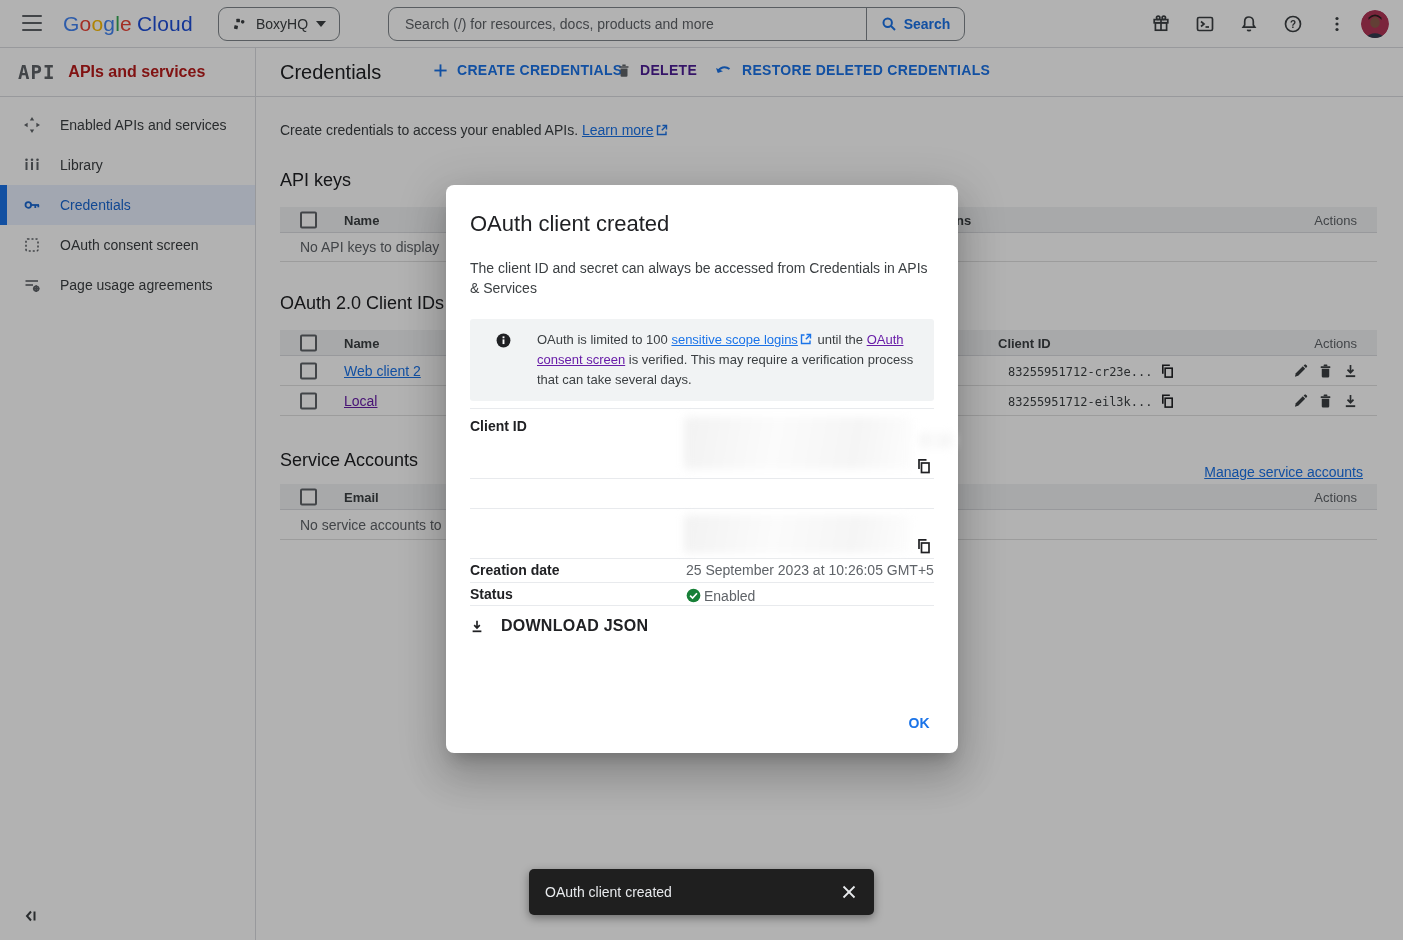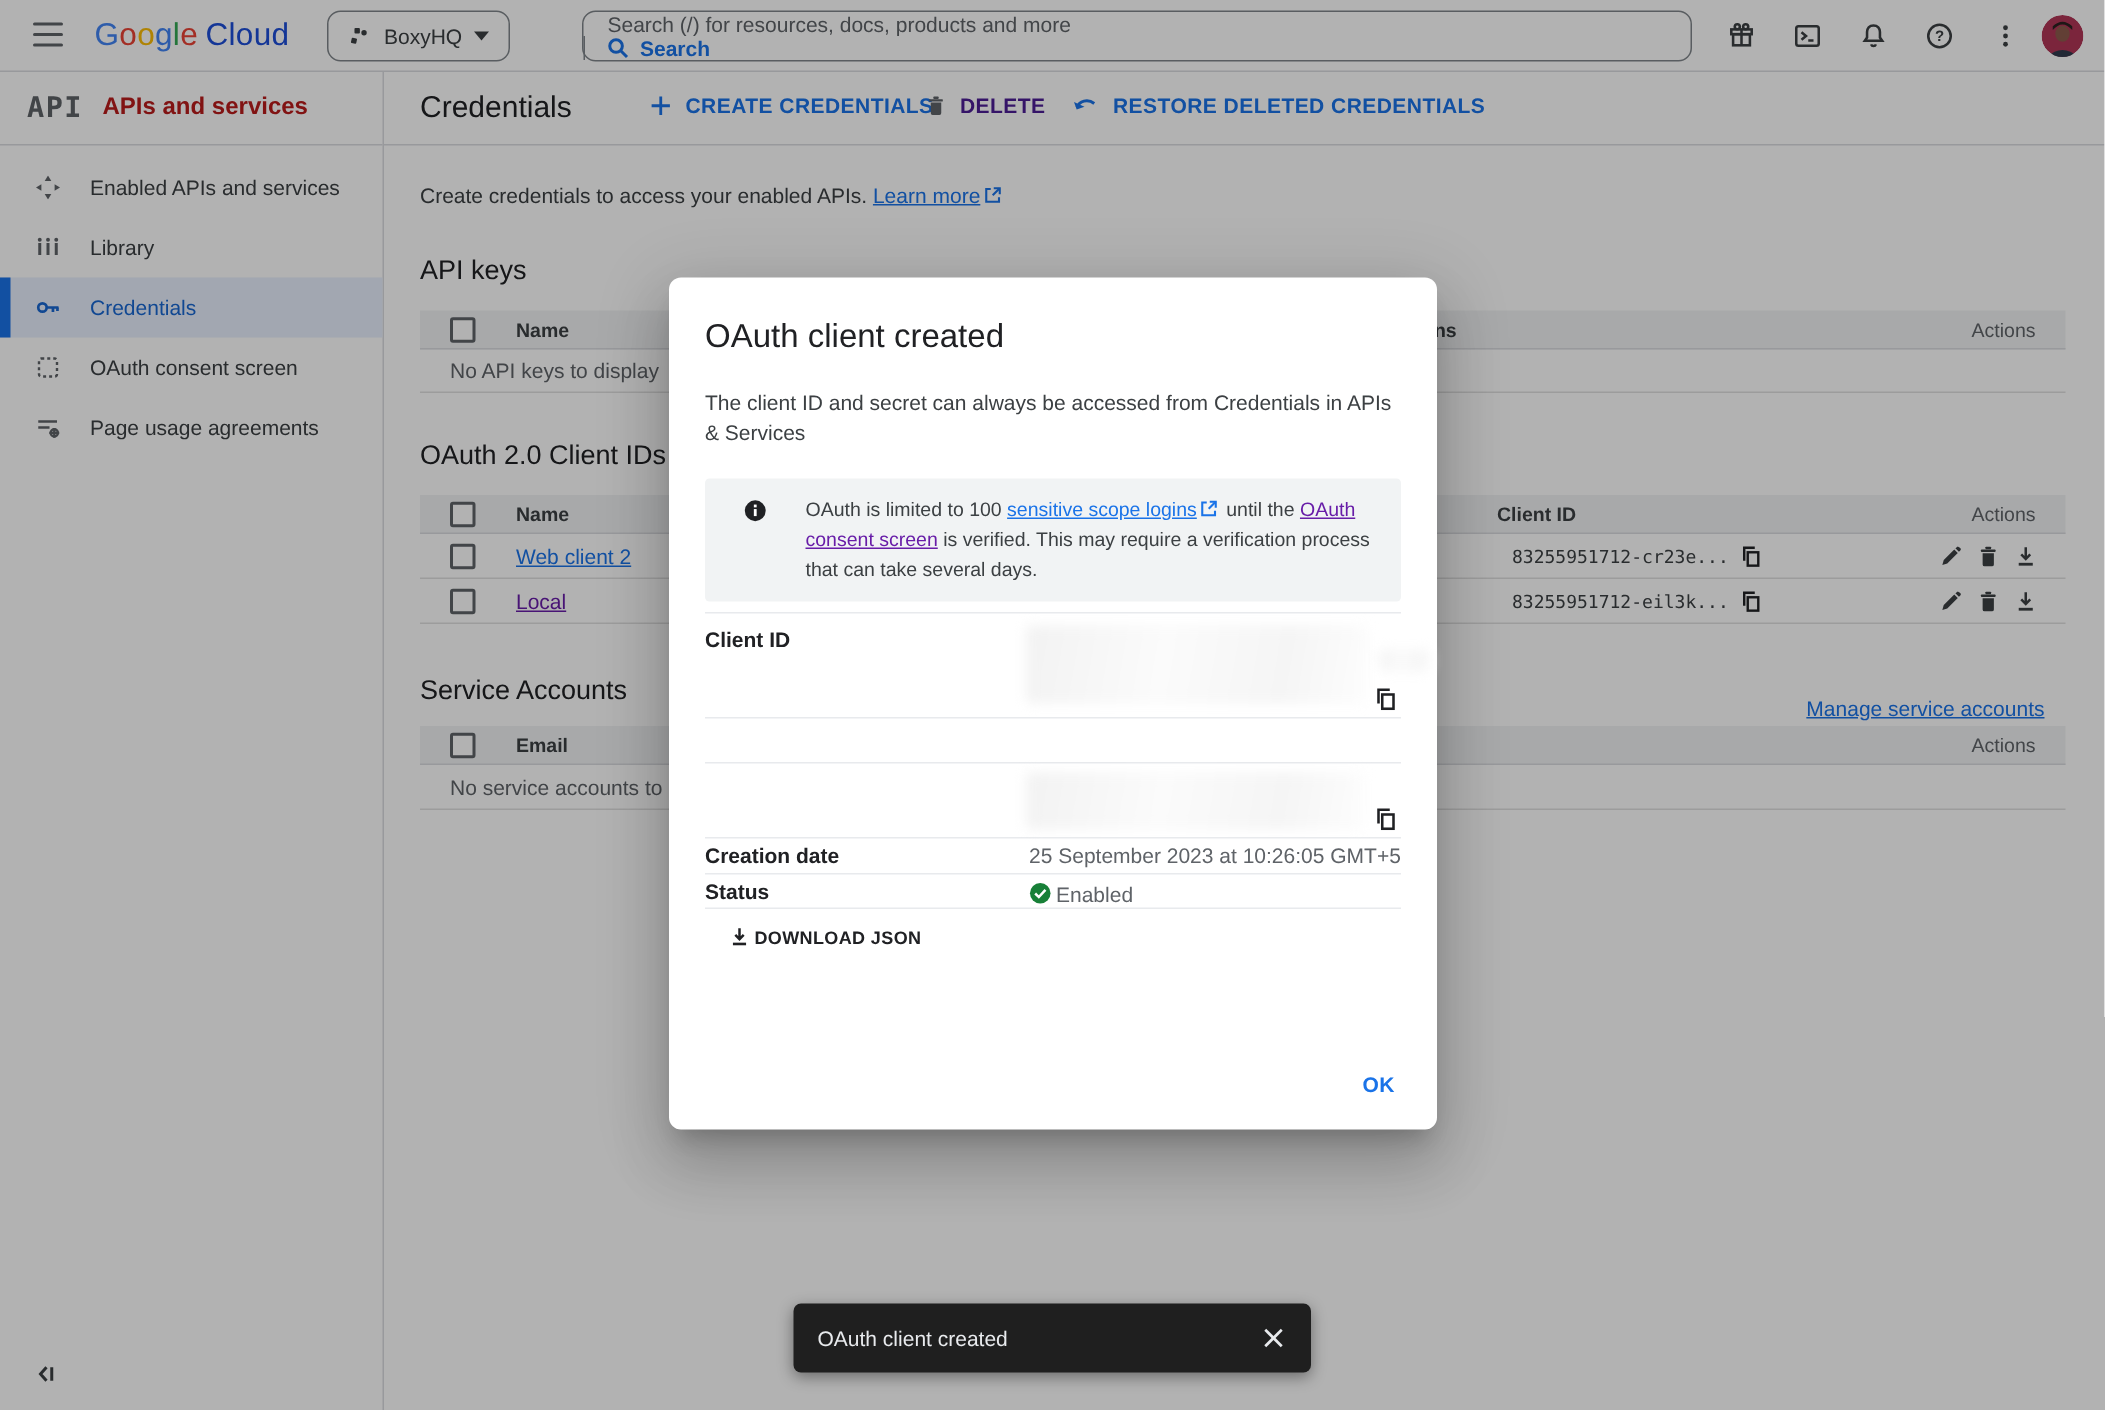--- a/index.html
+++ b/index.html
@@ -8,21 +8,21 @@
   
   .topbar { position:absolute; left:0; top:0; width:1403px; height:48px; background:#fff; border-bottom:1px solid #dadce0; z-index:1; }
   .hamburger { position:absolute; left:22px; top:15px; width:20px; height:16px; display:flex; flex-direction:column; justify-content:space-between; cursor:pointer; }
   .hamburger span { display:block; height:2px; background:#5f6368; border-radius:1px; }
   .logo { position:absolute; left:63px; top:12px; font-size:21px; letter-spacing:.2px; }
   .logo .cloud { color:#1d4ed8; margin-left:5px; }
   .c-blue{color:#4285F4}.c-red{color:#EA4335}.c-yel{color:#FBBC05}.c-grn{color:#34A853}
   .project-btn { position:absolute; left:218px; top:7px; height:34px; min-width:122px; border:1px solid #80868b; border-radius:9px; display:flex; align-items:center; padding:0 12px; gap:8px; background:#fff; }
   .project-btn .label { font-size:14px; color:#3c4043; }
   .caret { width:0; height:0; border-left:5px solid transparent; border-right:5px solid transparent; border-top:6px solid #3c4043; }
-  .searchbar { position:absolute; left:388px; top:7px; width:740px; height:34px; border:1px solid #80868b; border-radius:9px; display:flex; background:#fff;flex-direction:column; }
+  .searchbar { position:absolute; left:388px; top:7px; width:577px; height:34px; border:1px solid #80868b; border-radius:9px; display:flex; background:#fff; }
   .searchbar input { flex:1; border:none; outline:none; background:transparent; padding:0 16px; font-size:14px; color:#5f6368; font-family:"Liberation Sans",sans-serif; }
   .searchbar input::placeholder { color:#5f6368; opacity:1; }
   .search-seg { width:98px; border-left:1px solid #80868b; display:flex; align-items:center; justify-content:center; gap:7px; color:#1a73e8; font-size:14px; font-weight:bold; cursor:pointer; }
   .tb-icons { position:absolute; right:0; top:0; height:48px; display:flex; align-items:center; }
   .tb-icon { width:44px; height:48px; display:flex; align-items:center; justify-content:center; color:#3c4043; cursor:pointer; }
   .avatar { width:28px; height:28px; border-radius:50%; overflow:hidden; margin:0 14px 0 2px; cursor:pointer; }
 
   
   .sidebar { position:absolute; left:0; top:48px; width:256px; bottom:0; background:#fff; border-right:1px solid #dadce0; z-index:1; }
   .side-head { height:49px; border-bottom:1px solid #dadce0; display:flex; align-items:center; }
@@ -71,21 +71,21 @@
   .m-notice { margin:21px 24px 0; background:#f1f3f4; border-radius:3px; display:flex; padding:11px 6px 11px 0; }
   .n-icol { width:67px; flex:none; display:flex; justify-content:center; padding-top:3px; }
   .n-txt { font-size:13px; line-height:20px; color:#3c4043; }
   .ext { display:inline-block; width:12px; height:12px; vertical-align:-1px; margin:0 2px; color:#1a73e8; }
   .m-fields { margin:7px 24px 0; border-top:1px solid #e8eaed; font-size:14px; }
   .f-row { position:relative; border-bottom:1px solid #e8eaed; display:flex; }
   .f-lbl { width:216px; flex:none; font-weight:bold; color:#202124; padding-top:9px; }
   .f-val { color:#5f6368; padding-top:9px; display:flex; align-items:flex-start; gap:4px; }
   .blob { position:absolute; background:linear-gradient(100deg,#f2f2f2,#fbfbfb 40%,#f5f5f5 75%,#fdfdfd); filter:blur(4px); border-radius:4px; }
   .f-cp { position:absolute; right:2px; width:16px; height:16px; color:#202124; cursor:pointer; }
-  .m-download { margin:11px 40px 0; display:inline-flex; align-items:center; gap:3px; font-size:12px; font-weight:bold; letter-spacing:.25px; color:#202124; cursor:pointer; }
+  .m-download { margin:11px 24px 0; display:inline-flex; align-items:center; gap:17px; font-size:16px; font-weight:bold; letter-spacing:.25px; color:#202124; cursor:pointer; }
   .m-ok { position:absolute; right:28px; bottom:22px; font-size:14px; font-weight:bold; letter-spacing:.3px; color:#1a73e8; cursor:pointer; }
   .status-val { display:flex; align-items:center; gap:3px; color:#5f6368; }
   .toast { position:absolute; left:529px; top:869px; width:345px; height:46px; background:#1f1f1f; border-radius:5px; z-index:70; display:flex; align-items:center;
            box-shadow:0 3px 10px rgba(0,0,0,.4); }
   .toast .msg { margin-left:16px; font-size:14px; color:#e8eaed; flex:1; }
   .toast .x { width:18px; height:18px; margin-right:16px; color:#e8eaed; cursor:pointer; }
   svg { display:block; }
 </style>
 </head>
 <body>

